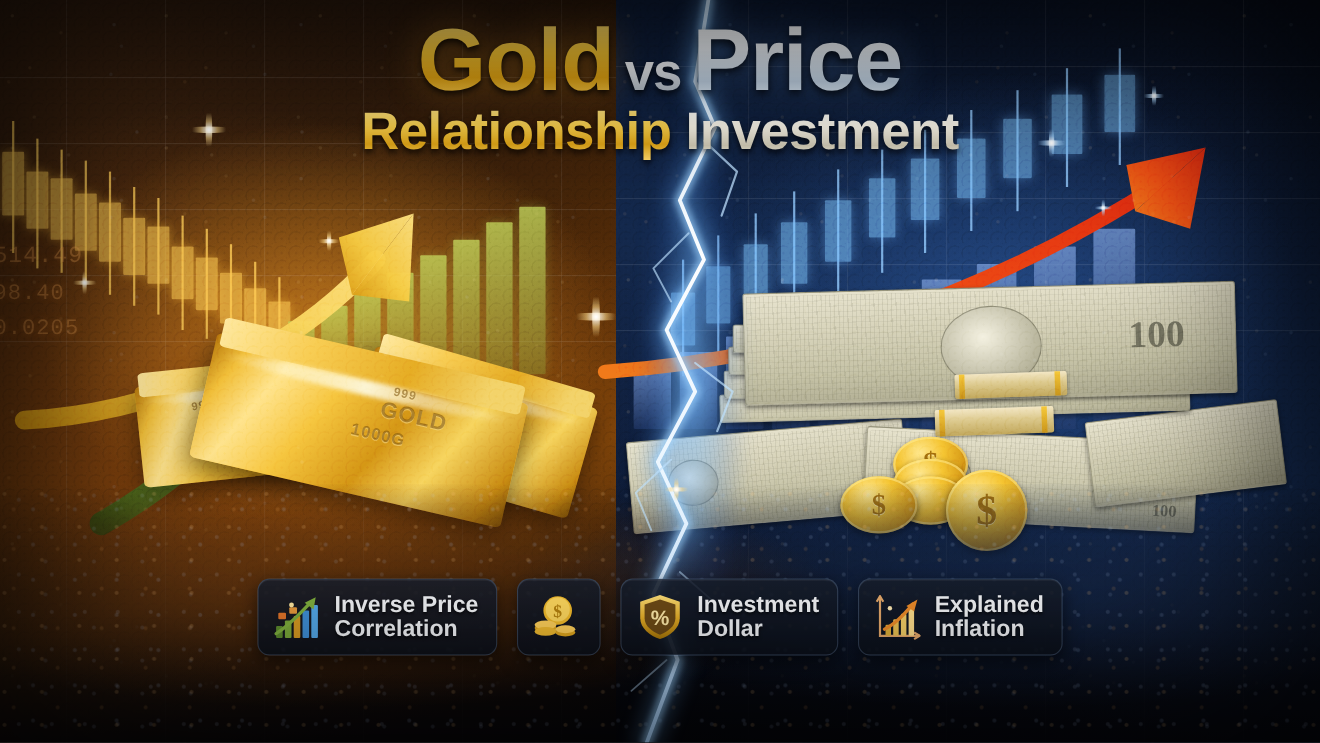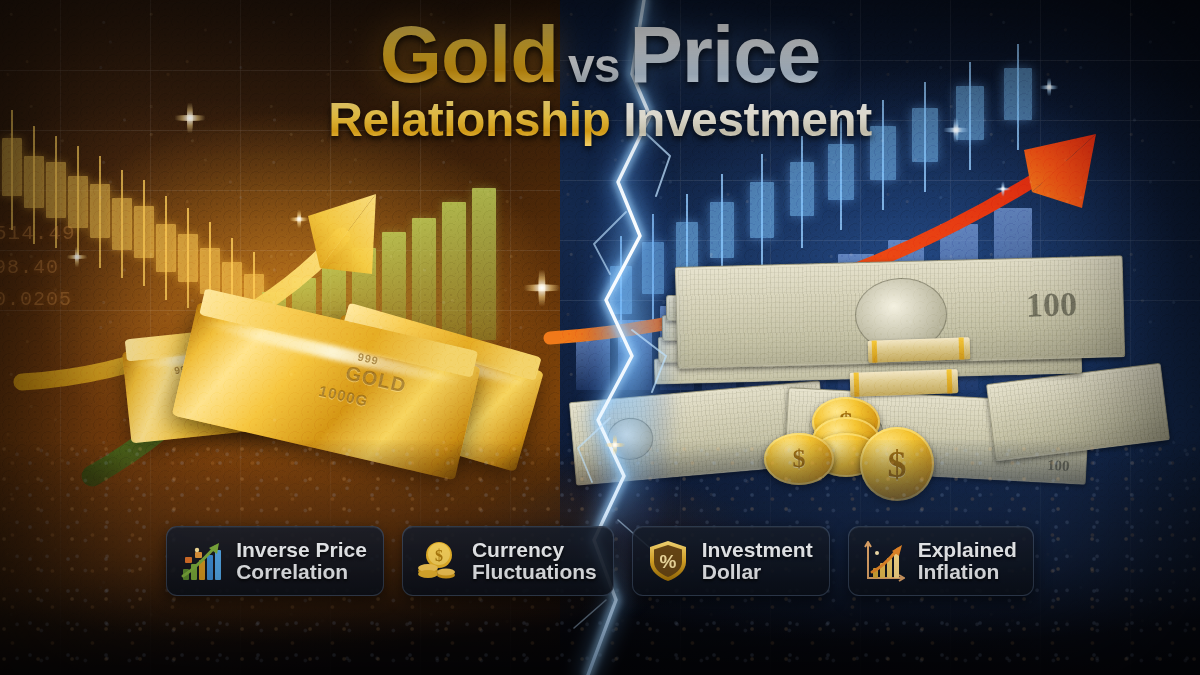--- a/index.html
+++ b/index.html
@@ -650,24 +650,20 @@
           <ellipse cx="24" cy="17" rx="13" ry="13" fill="#f2bb2c"></ellipse>
           <ellipse cx="24" cy="16" rx="11" ry="11" fill="#ffd85e"></ellipse>
           <text x="24" y="23" font-size="16" font-weight="700" text-anchor="middle" fill="#b5810e" font-family="Liberation Serif, serif">$</text>
           <ellipse cx="13" cy="33" rx="10" ry="4" fill="#e0a61e"></ellipse>
           <ellipse cx="13" cy="30" rx="10" ry="4" fill="#ffd05a"></ellipse>
           <ellipse cx="13" cy="36" rx="10" ry="4" fill="#f0ba30"></ellipse>
           <ellipse cx="31" cy="37" rx="9" ry="3.6" fill="#e0a61e"></ellipse>
           <ellipse cx="31" cy="34" rx="9" ry="3.6" fill="#ffd05a"></ellipse>
         </svg>
       </div>
-      <div class="chip-label">
-        <span>Currency</span>
-        <span class="l2">Fluctuations</span>
-      </div>
     </div>
 
     <div class="chip">
       <div class="chip-icon">
         <svg width="46" height="46" viewBox="0 0 46 46">
           <defs>
             <linearGradient id="shg" x1="0" y1="0" x2="0" y2="1">
               <stop offset="0%" stop-color="#ffe07a"></stop>
                 <stop offset="50%" stop-color="#e8b029"></stop>
               <stop offset="100%" stop-color="#a97708"></stop>

